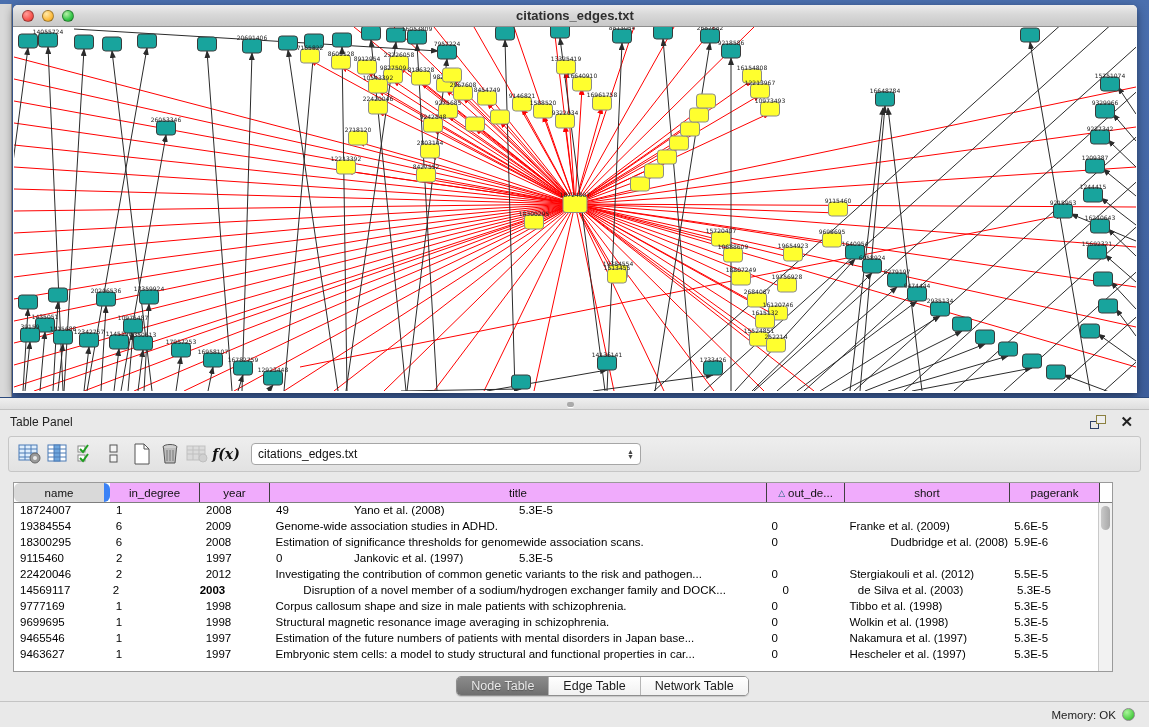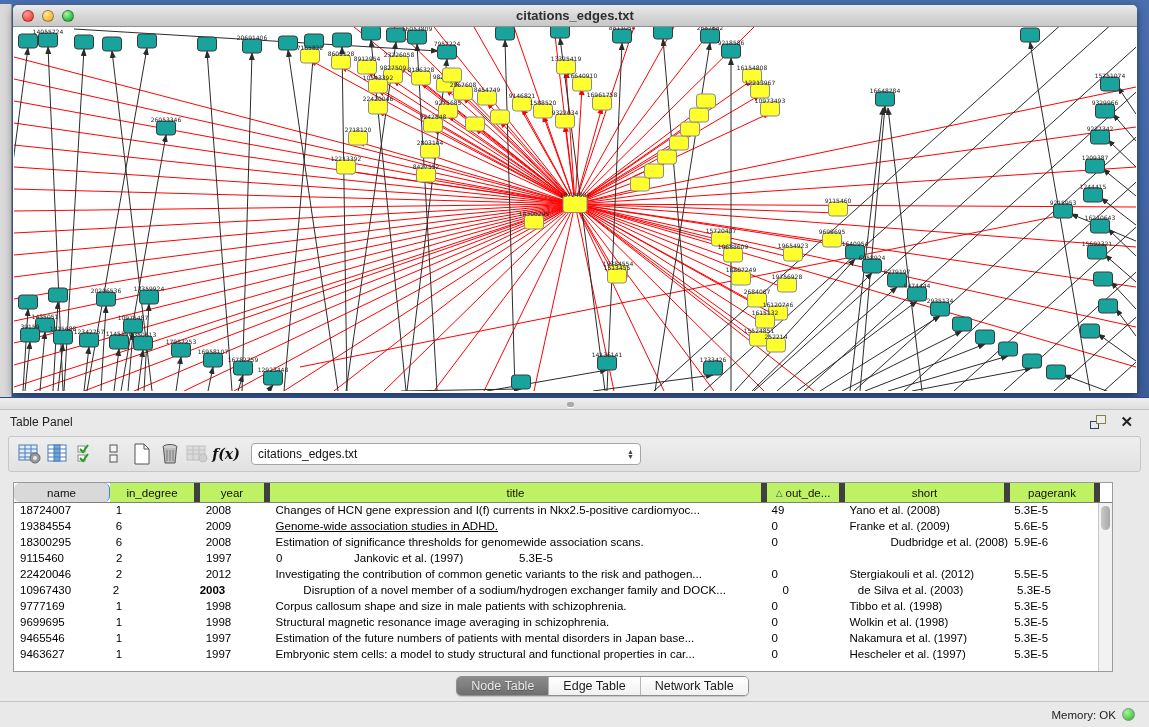--- a/index.html
+++ b/index.html
@@ -44,23 +44,23 @@
   .toolbar { height:36px; margin:2px 8px 4px 8px; display:flex; align-items:center; gap:2px;
     border:1px solid #c6c6c6; border-radius:3px; background:linear-gradient(180deg,#eee,#e2e2e2); padding:0 8px; }
   .tb-icon { width:26px; height:26px; display:flex; align-items:center; justify-content:center; cursor:pointer; }
   .fx { font-family:"DejaVu Serif", serif; font-style:italic; font-weight:bold; font-size:14px; color:#111; }
   .combo { width:390px; height:22px; background:#fff; border:1px solid #a6a6a6; border-radius:4px;
     display:flex; align-items:center; padding:0 6px; font-size:12px; color:#111; margin-left:10px; cursor:pointer; }
   .combo .arrows { margin-left:auto; display:flex; flex-direction:column; line-height:5px; font-size:7px; color:#444; }
 
   .grid-area { position:absolute; left:13px; top:72px; width:1100px; height:190px; background:#fff; border:1px solid #9a9a9a; }
   .grid-head { display:flex; height:20px; border-bottom:1px solid #7e7e7e; }
-  .gh-cell { background:#bef264; border-right:6px solid #404040; font-size:11.5px; color:#111;
+  .gh-cell { background:#f0abfc; border-right:1px solid #404040; font-size:11.5px; color:#111;
     display:flex; align-items:center; justify-content:center; overflow:hidden; white-space:nowrap; cursor:pointer; }
-  .gh-cell.gray { background:#d9d9d9; border-right:1px solid #3b82f6;border-radius:6px; }
+  .gh-cell.gray { background:#d9d9d9; border-right:6px solid #3b82f6;border-radius:6px; }
   .sort-tri { color:#17657d; font-size:9px; margin-right:3px; }
   .grid-body { position:absolute; left:0; top:20px; right:14px; bottom:0; overflow:hidden; }
   .grow { display:flex; height:16px; font-size:11.5px; color:#000; }
   .gcell { padding:1px 0 0 6px; overflow:hidden; white-space:nowrap; }
   .vscroll { position:absolute; right:0; top:20px; width:14px; bottom:0; background:#f2f2f2; border-left:1px solid #c9c9c9; }
   .vthumb { position:absolute; left:2px; top:3px; width:9px; height:24px; background:linear-gradient(90deg,#c9c9c9,#a8a8a8); border-radius:5px; }
 
   .tabs-row { position:absolute; left:0; top:266px; width:1149px; display:flex; justify-content:center;margin-left:28px; }
   .segmented { display:flex; border:1px solid #8f8f8f; border-radius:5px; overflow:hidden; background:#fcfcfc;
     box-shadow:0 1px 1px rgba(0,0,0,.15); }
@@ -569,30 +569,29 @@
         </div>
         <div class="gh-cell" style="width: 90px;">
           <span>pagerank</span>
         </div>
       </div>
     <div class="grid-body" id="grid-body">
         <div class="grow">
           <div class="gcell" style="width: 96px;">18724007</div>
           <div class="gcell" style="width: 90px;">1</div>
           <div class="gcell" style="width: 70px;">2008</div>
-          <div class="gcell" style="width: 497px;">Changes of HCN gene expression and I(f) currents in Nkx2.5-positive cardiomyoc...</div>
           <div class="gcell" style="width: 78px;">49</div>
           <div class="gcell" style="width: 165px;">Yano et al. (2008)</div>
           <div class="gcell" style="width: 90px;">5.3E-5</div>
         </div>
         <div class="grow">
           <div class="gcell" style="width: 96px;">19384554</div>
           <div class="gcell" style="width: 90px;">6</div>
           <div class="gcell" style="width: 70px;">2009</div>
-          <div class="gcell" style="width: 497px; text-decoration: underline;">Genome-wide association studies in ADHD.</div>
+          <div class="gcell" style="width: 497px;">Genome-wide association studies in ADHD.</div>
           <div class="gcell" style="width: 78px;">0</div>
           <div class="gcell" style="width: 165px;">Franke et al. (2009)</div>
           <div class="gcell" style="width: 90px;">5.6E-5</div>
         </div>
         <div class="grow">
           <div class="gcell" style="width: 96px;">18300295</div>
           <div class="gcell" style="width: 90px;">6</div>
           <div class="gcell" style="width: 70px;">2008</div>
           <div class="gcell" style="width: 497px;">Estimation of significance thresholds for genomewide association scans.</div>
           <div class="gcell" style="width: 78px;">0</div>
@@ -610,21 +609,21 @@
         <div class="grow">
           <div class="gcell" style="width: 96px;">22420046</div>
           <div class="gcell" style="width: 90px;">2</div>
           <div class="gcell" style="width: 70px;">2012</div>
           <div class="gcell" style="width: 497px;">Investigating the contribution of common genetic variants to the risk and pathogen...</div>
           <div class="gcell" style="width: 78px;">0</div>
           <div class="gcell" style="width: 165px;">Stergiakouli et al. (2012)</div>
           <div class="gcell" style="width: 90px;">5.5E-5</div>
         </div>
         <div class="grow">
-          <div class="gcell" style="width: 96px;">10967430</div>
+          <div class="gcell" style="width: 96px;">14569117</div>
           <div class="gcell" style="width: 90px;">2</div>
           <div class="gcell" style="width: 70px; font-weight: bold;">2003</div>
           <div class="gcell" style="width: 497px; margin-left: 36px;">Disruption of a novel member of a sodium/hydrogen exchanger family and DOCK...</div>
           <div class="gcell" style="width: 78px;">0</div>
           <div class="gcell" style="width: 165px;">de Silva et al. (2003)</div>
           <div class="gcell" style="width: 90px;">5.3E-5</div>
         </div>
         <div class="grow">
           <div class="gcell" style="width: 96px;">9777169</div>
           <div class="gcell" style="width: 90px;">1</div>

